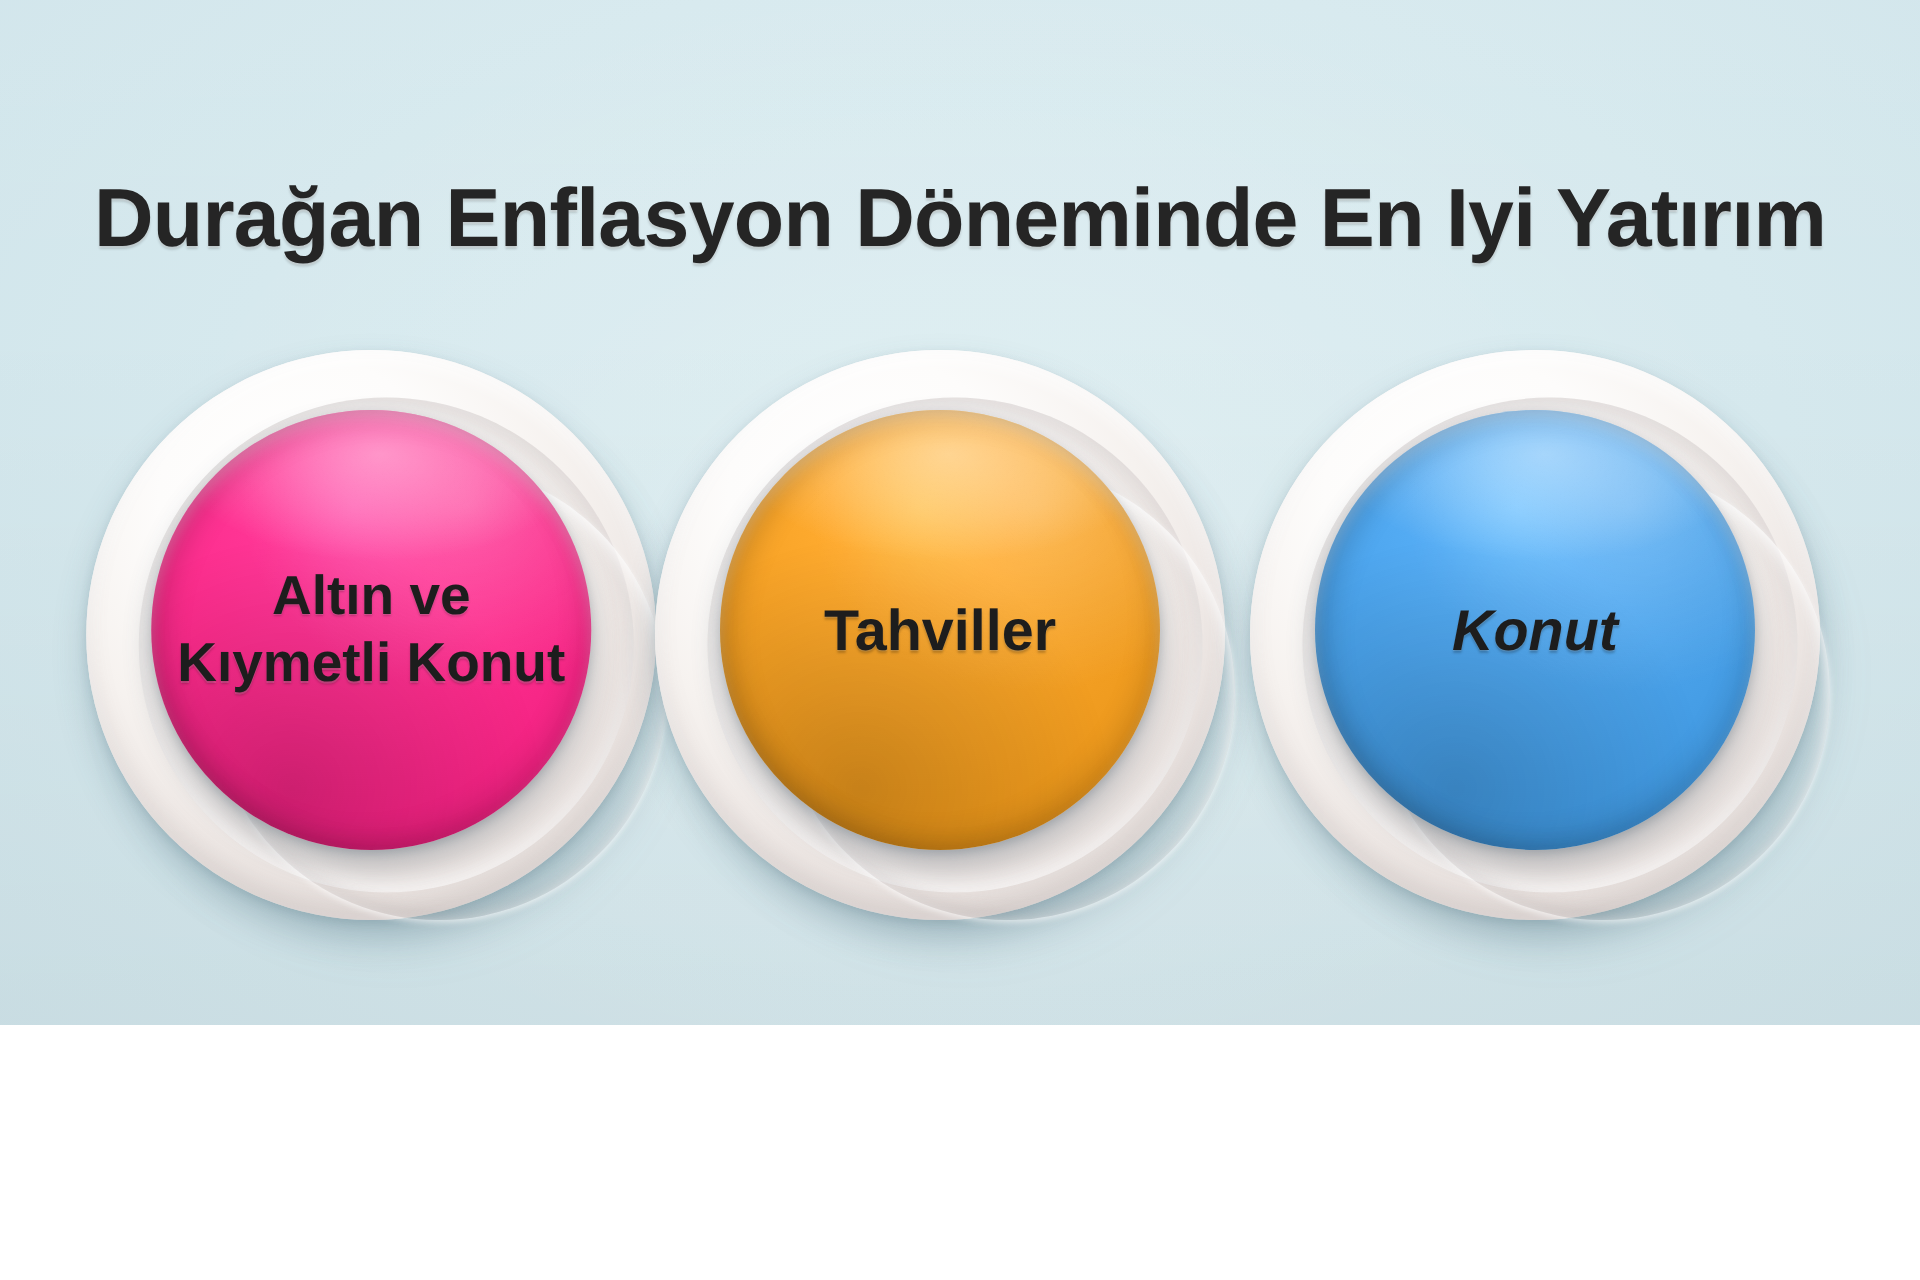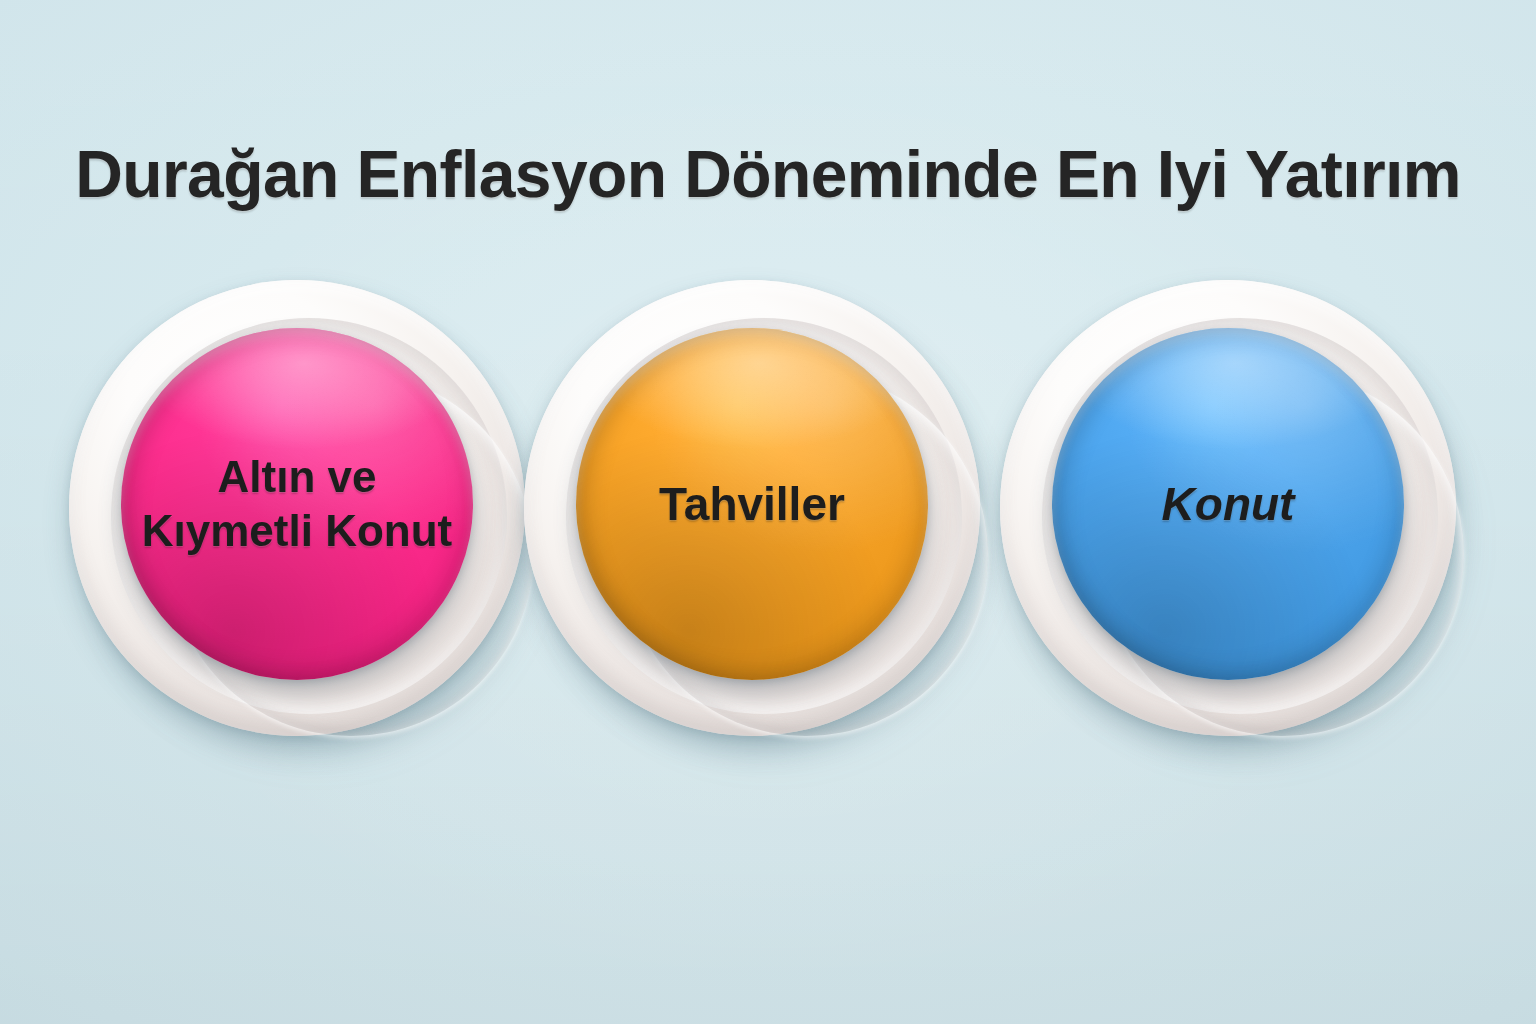--- a/index.html
+++ b/index.html
@@ -10,21 +10,21 @@
     width: 1536px;
     height: 1024px;
     overflow: hidden;
     font-family: "Liberation Sans", "DejaVu Sans", sans-serif;
   }
 
   
   .scene {
     position: relative;
     width: 1536px;
-    height: 1024px;
+    height: 820px;
     background:
       radial-gradient(ellipse 1400px 900px at 52% 46%, #dcedf1 0%, #d6e9ee 45%, #cfe4ea 78%, #c9e0e7 100%);
     overflow: hidden;
   }
   
   .scene::after {
     content: "";
     position: absolute;
     inset: 0;
     pointer-events: none;

